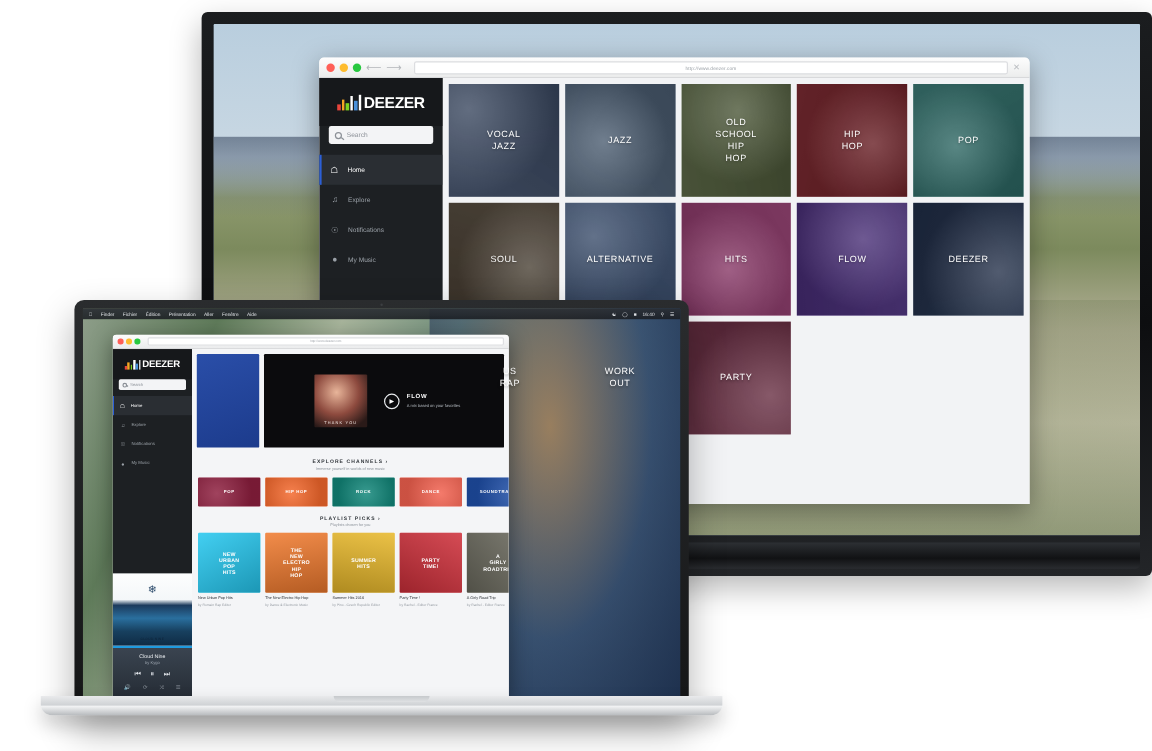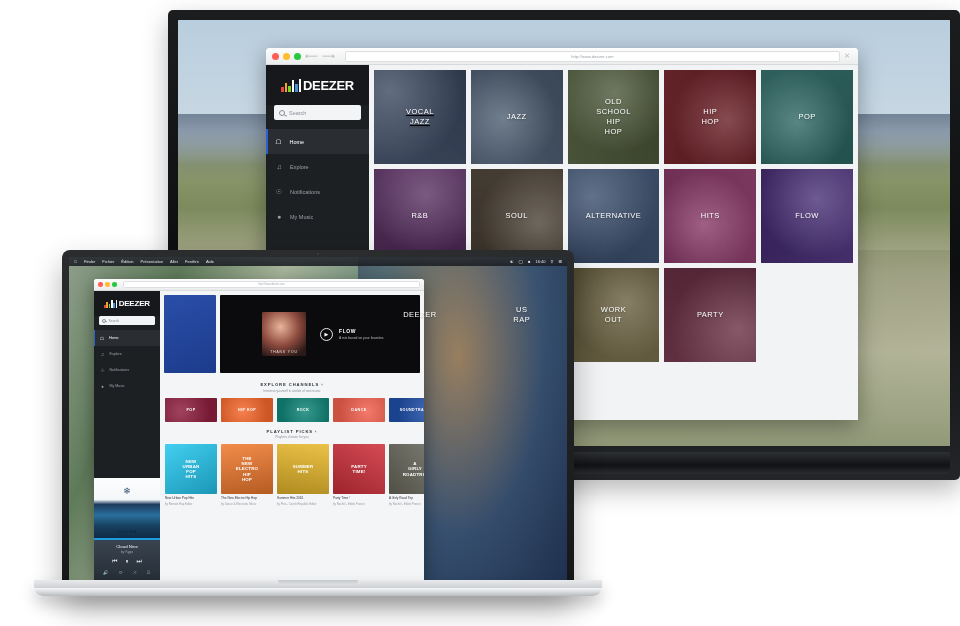--- a/index.html
+++ b/index.html
@@ -236,43 +236,39 @@
               <span class="ic">☉</span>
               <span>Notifications</span>
             </div>
             <div class="dz-nav-item">
               <span class="ic">●</span>
               <span>My Music</span>
             </div>
           </div>
 
           <div class="dz-grid" id="tv-grid">
-              <div class="tile" style="background: rgb(60, 74, 99); text-decoration: underline;">
+              <div class="tile" style="background: rgb(60, 74, 99);">
                 <div style="position: absolute; inset: 0px; opacity: 0.35; background: radial-gradient(circle at 18% 22%, rgba(255, 255, 255, 0.55), rgba(0, 0, 0, 0.45) 70%), linear-gradient(35deg, rgba(255, 255, 255, 0.22), rgba(0, 0, 0, 0.45));"></div>
                 <span>VOCAL<br>JAZZ</span>
               </div>
               <div class="tile" style="background: rgb(77, 95, 116);">
                 <div style="position: absolute; inset: 0px; opacity: 0.35; background: radial-gradient(circle at 35% 51%, rgba(255, 255, 255, 0.55), rgba(0, 0, 0, 0.45) 70%), linear-gradient(58deg, rgba(255, 255, 255, 0.22), rgba(0, 0, 0, 0.45));"></div>
                 <span>JAZZ</span>
               </div>
               <div class="tile" style="background: rgb(78, 90, 58);">
                 <div style="position: absolute; inset: 0px; opacity: 0.35; background: radial-gradient(circle at 52% 24%, rgba(255, 255, 255, 0.55), rgba(0, 0, 0, 0.45) 70%), linear-gradient(81deg, rgba(255, 255, 255, 0.22), rgba(0, 0, 0, 0.45));"></div>
                 <span>OLD<br>SCHOOL<br>HIP<br>HOP</span>
               </div>
               <div class="tile" style="background: rgb(110, 31, 38);">
                 <div style="position: absolute; inset: 0px; opacity: 0.35; background: radial-gradient(circle at 69% 53%, rgba(255, 255, 255, 0.55), rgba(0, 0, 0, 0.45) 70%), linear-gradient(104deg, rgba(255, 255, 255, 0.22), rgba(0, 0, 0, 0.45));"></div>
                 <span>HIP<br>HOP</span>
               </div>
               <div class="tile" style="background: rgb(47, 107, 103);">
                 <div style="position: absolute; inset: 0px; opacity: 0.35; background: radial-gradient(circle at 39% 55%, rgba(255, 255, 255, 0.55), rgba(0, 0, 0, 0.45) 70%), linear-gradient(150deg, rgba(255, 255, 255, 0.22), rgba(0, 0, 0, 0.45));"></div>
                 <span>POP</span>
-              </div>
-              <div class="tile" style="background: rgb(90, 47, 99);">
-                <div style="position: absolute; inset: 0px; opacity: 0.35; background: radial-gradient(circle at 56% 28%, rgba(255, 255, 255, 0.55), rgba(0, 0, 0, 0.45) 70%), linear-gradient(173deg, rgba(255, 255, 255, 0.22), rgba(0, 0, 0, 0.45));"></div>
-                <span>R&amp;B</span>
               </div>
               <div class="tile" style="background: rgb(76, 66, 54);">
                 <div style="position: absolute; inset: 0px; opacity: 0.35; background: radial-gradient(circle at 73% 57%, rgba(255, 255, 255, 0.55), rgba(0, 0, 0, 0.45) 70%), linear-gradient(196deg, rgba(255, 255, 255, 0.22), rgba(0, 0, 0, 0.45));"></div>
                 <span>SOUL</span>
               </div>
               <div class="tile" style="background: rgb(60, 80, 112);">
                 <div style="position: absolute; inset: 0px; opacity: 0.35; background: radial-gradient(circle at 26% 30%, rgba(255, 255, 255, 0.55), rgba(0, 0, 0, 0.45) 70%), linear-gradient(219deg, rgba(255, 255, 255, 0.22), rgba(0, 0, 0, 0.45));"></div>
                 <span>ALTERNATIVE</span>
               </div>
               <div class="tile" style="background: rgb(142, 58, 107);">

